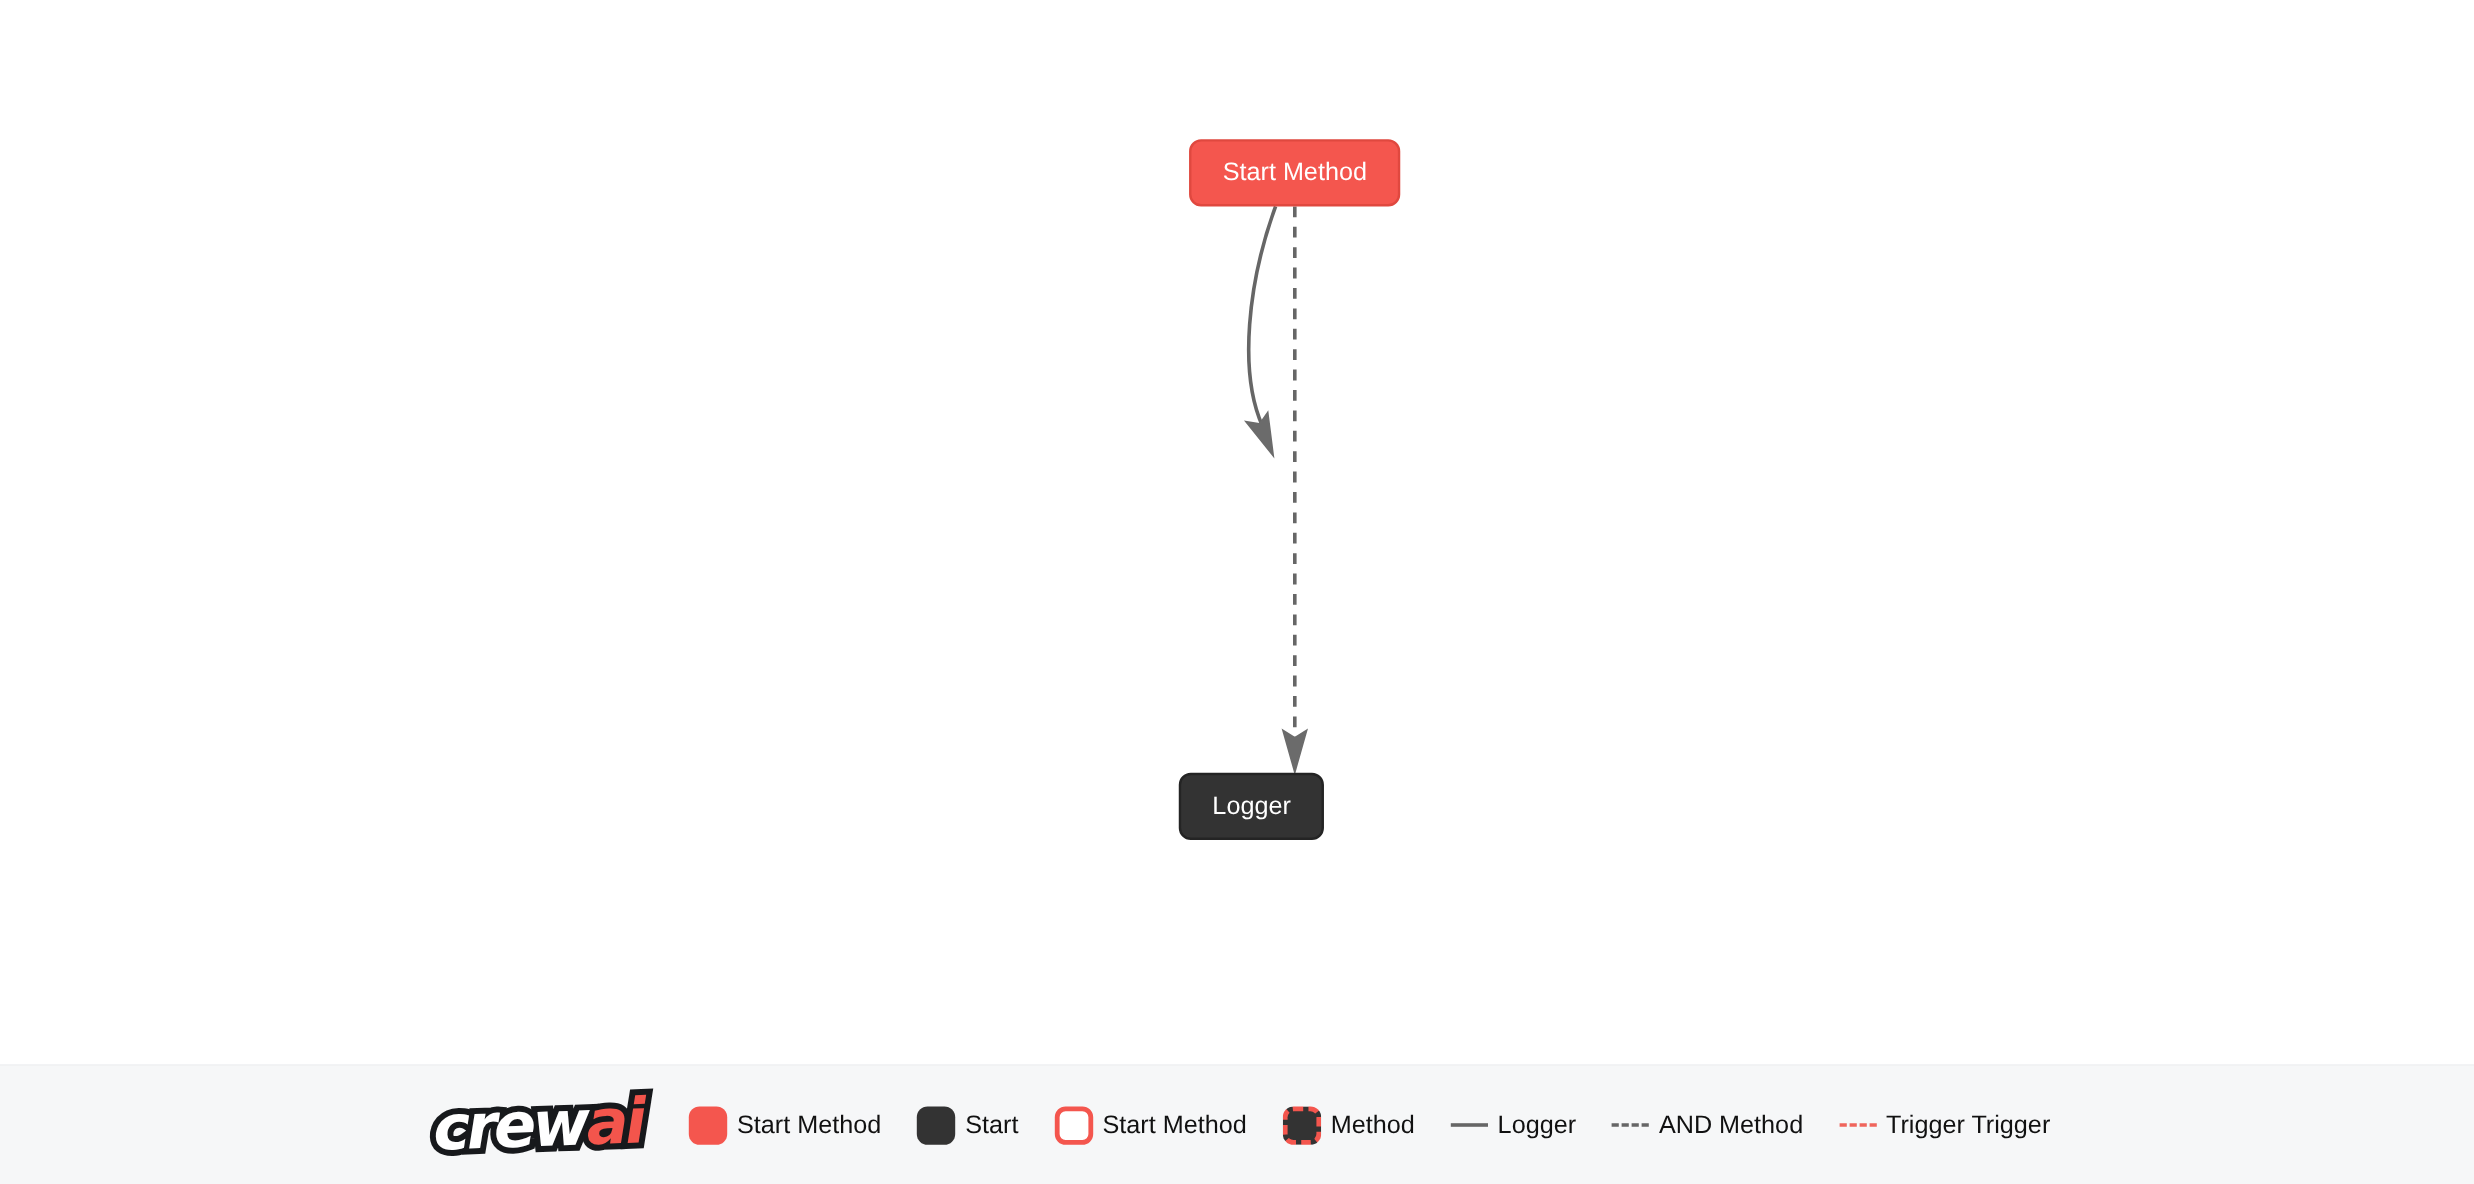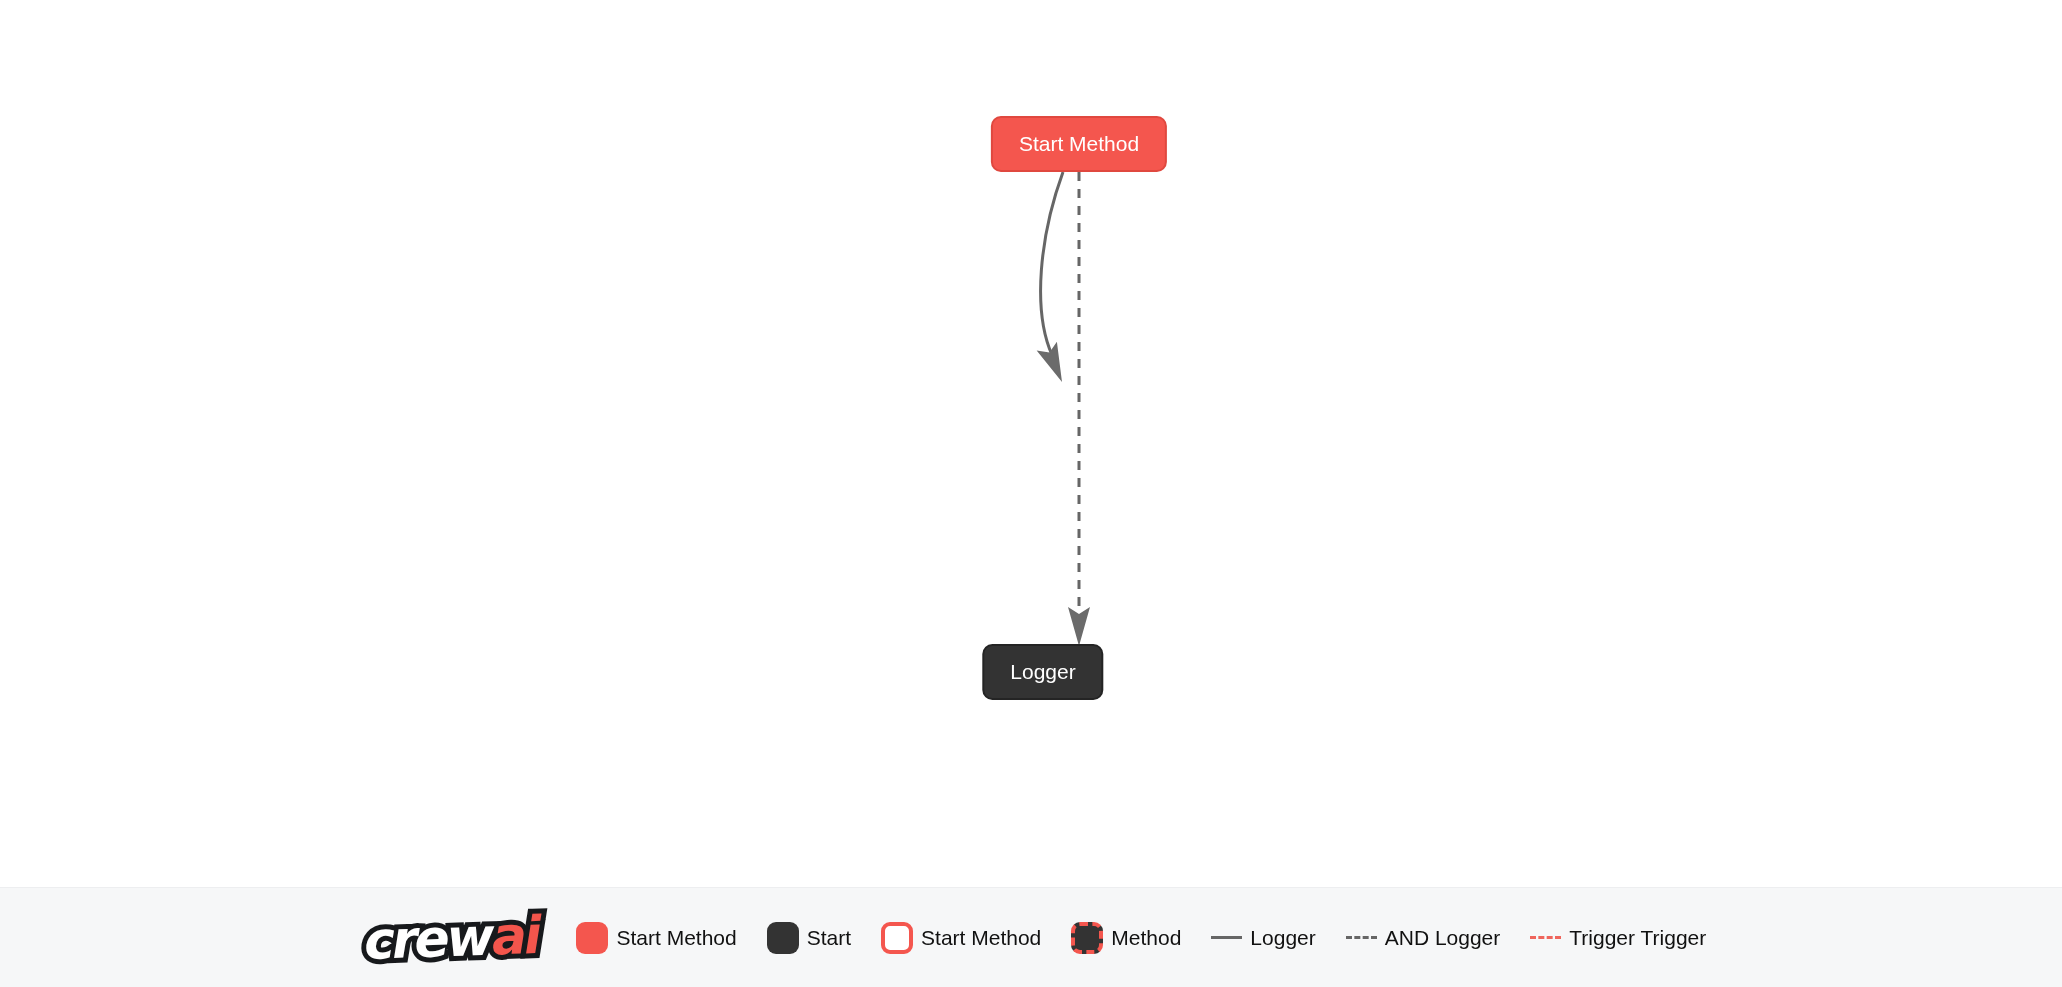--- a/index.html
+++ b/index.html
@@ -155,21 +155,21 @@
     <span>Method</span>
   </div>
 
   <div class="legend-item">
     <span class="sw-line line-solid"></span>
     <span>Logger</span>
   </div>
 
   <div class="legend-item">
     <span class="sw-line line-dash"></span>
-    <span>AND Logger</span>
+    <span>AND Method</span>
   </div>
 
   <div class="legend-item">
     <span class="sw-line line-dash-red"></span>
     <span>Trigger Trigger</span>
   </div>
 
 </footer>
 
 </body></html>

